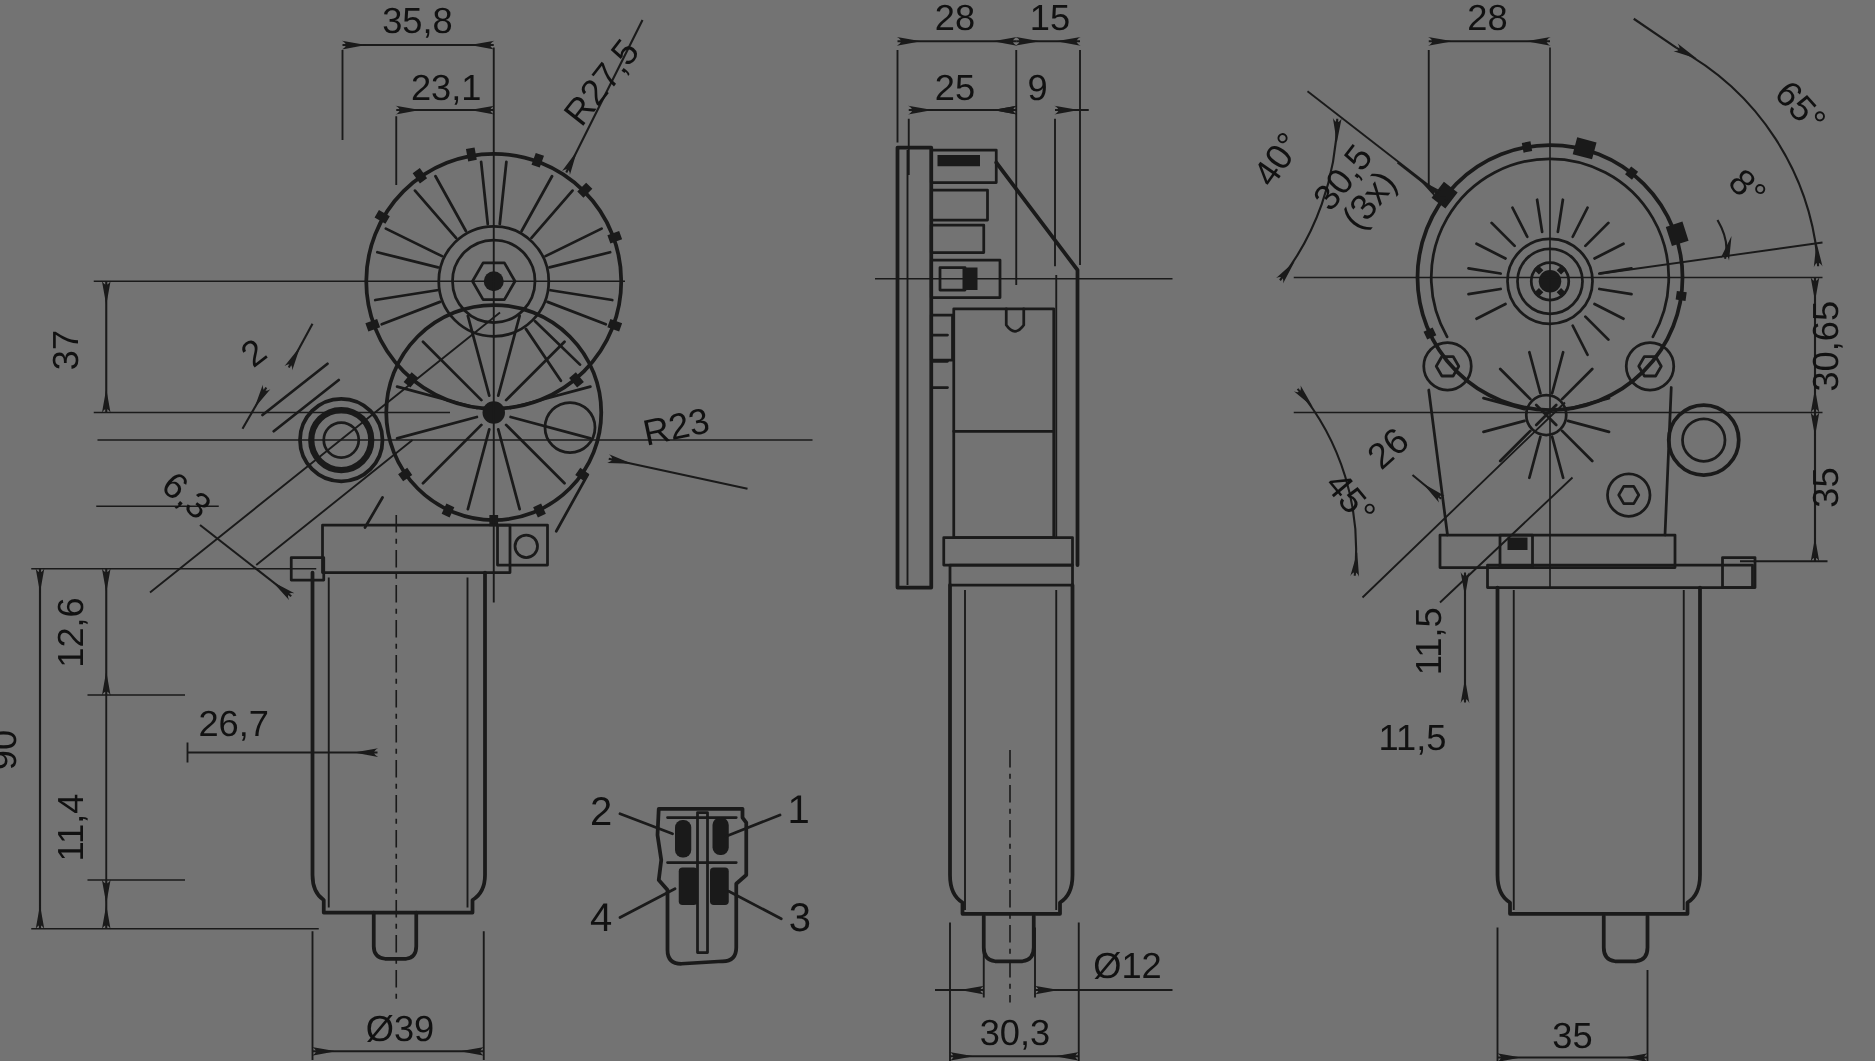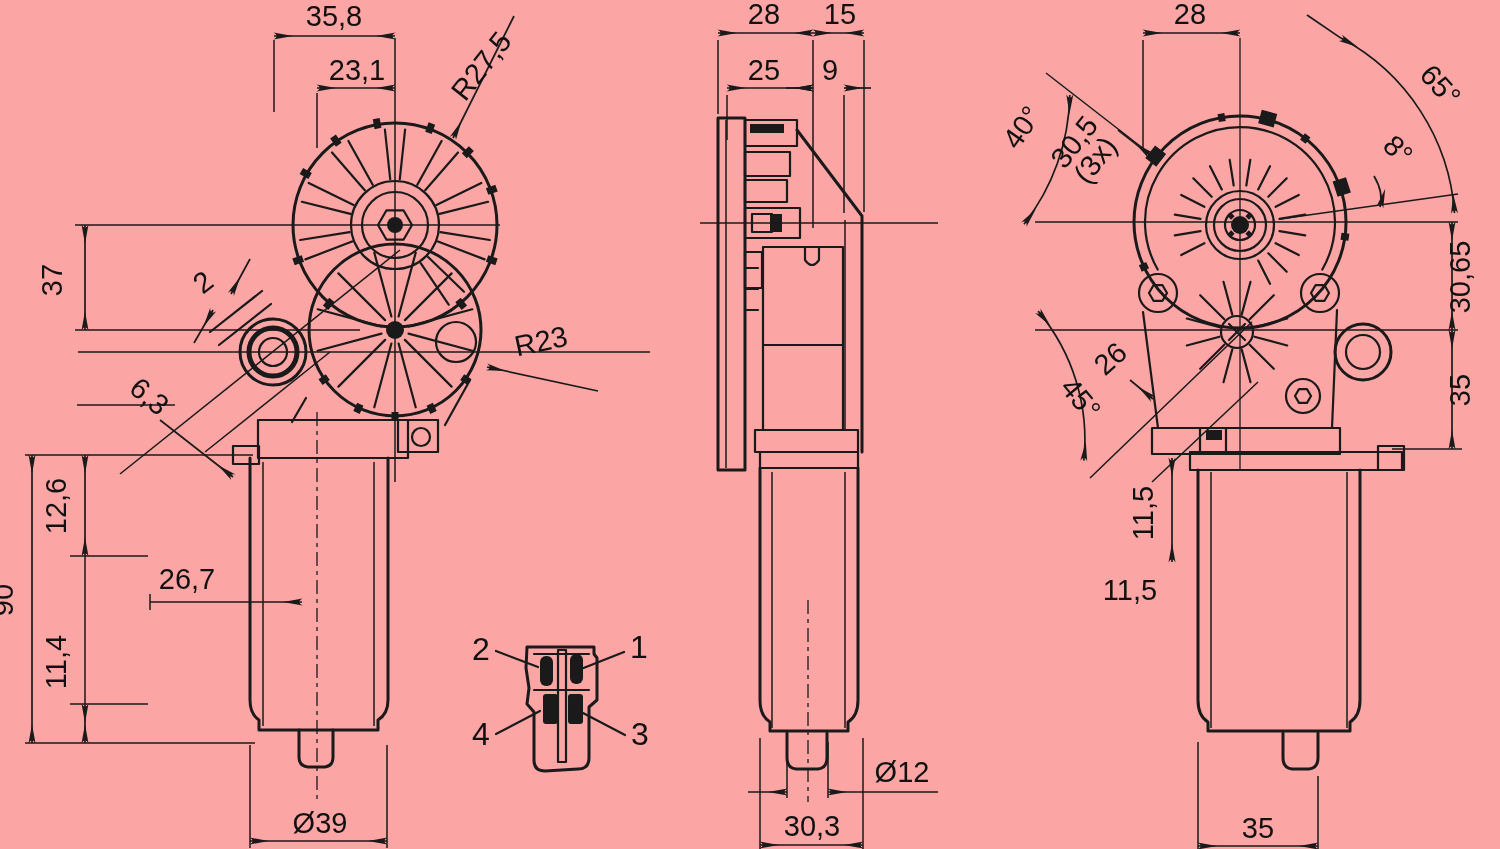--- a/index.html
+++ b/index.html
@@ -1,16 +1,16 @@
 <!DOCTYPE html>
 <html><head>
 <meta charset="utf-8">
 <style>
   html,body{margin:0;padding:0;background:#ffffff;}
-  .stage{width:1500px;height:849px;position:relative;background:#fca5a5;}
+  .stage{width:1500px;height:849px;position:relative;background:#737373;}
   svg{display:block;}
   .ol{fill:none;stroke:#1a1a1a;stroke-width:3;stroke-linejoin:round;stroke-linecap:round;}
   .o2{fill:none;stroke:#1a1a1a;stroke-width:2.2;stroke-linejoin:round;stroke-linecap:round;}
   .o1{fill:none;stroke:#1a1a1a;stroke-width:1.5;}
   .tk{stroke:#1a1a1a;stroke-width:7;stroke-linecap:butt;fill:none;}
   .lug{stroke:#1a1a1a;stroke-width:16;stroke-linecap:butt;fill:none;}
   .pin5{stroke:#1a1a1a;stroke-width:5;stroke-linecap:butt;fill:none;}
   .dm{fill:none;stroke:#1a1a1a;stroke-width:1.7;}
   .cl{stroke:#1a1a1a;stroke-width:1.3;fill:none;}
   .dsh{stroke-dasharray:14 5 4 5;}

